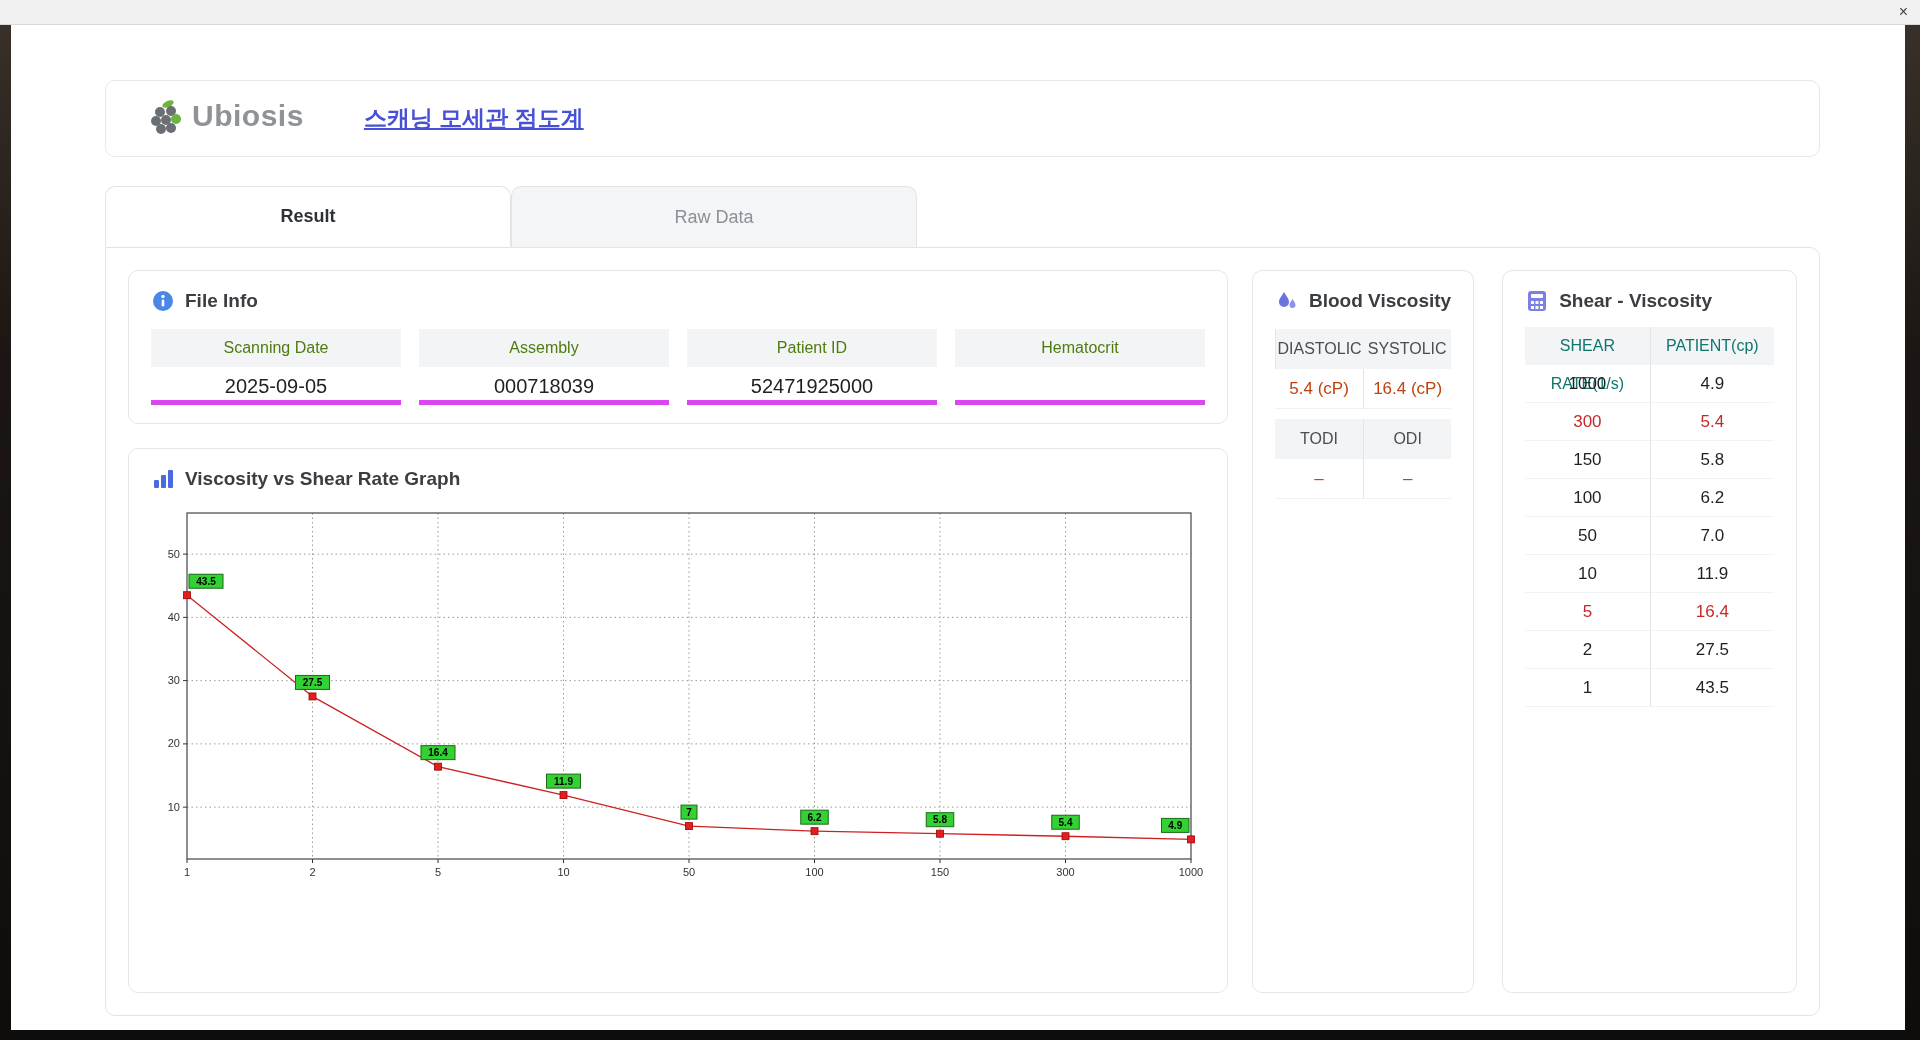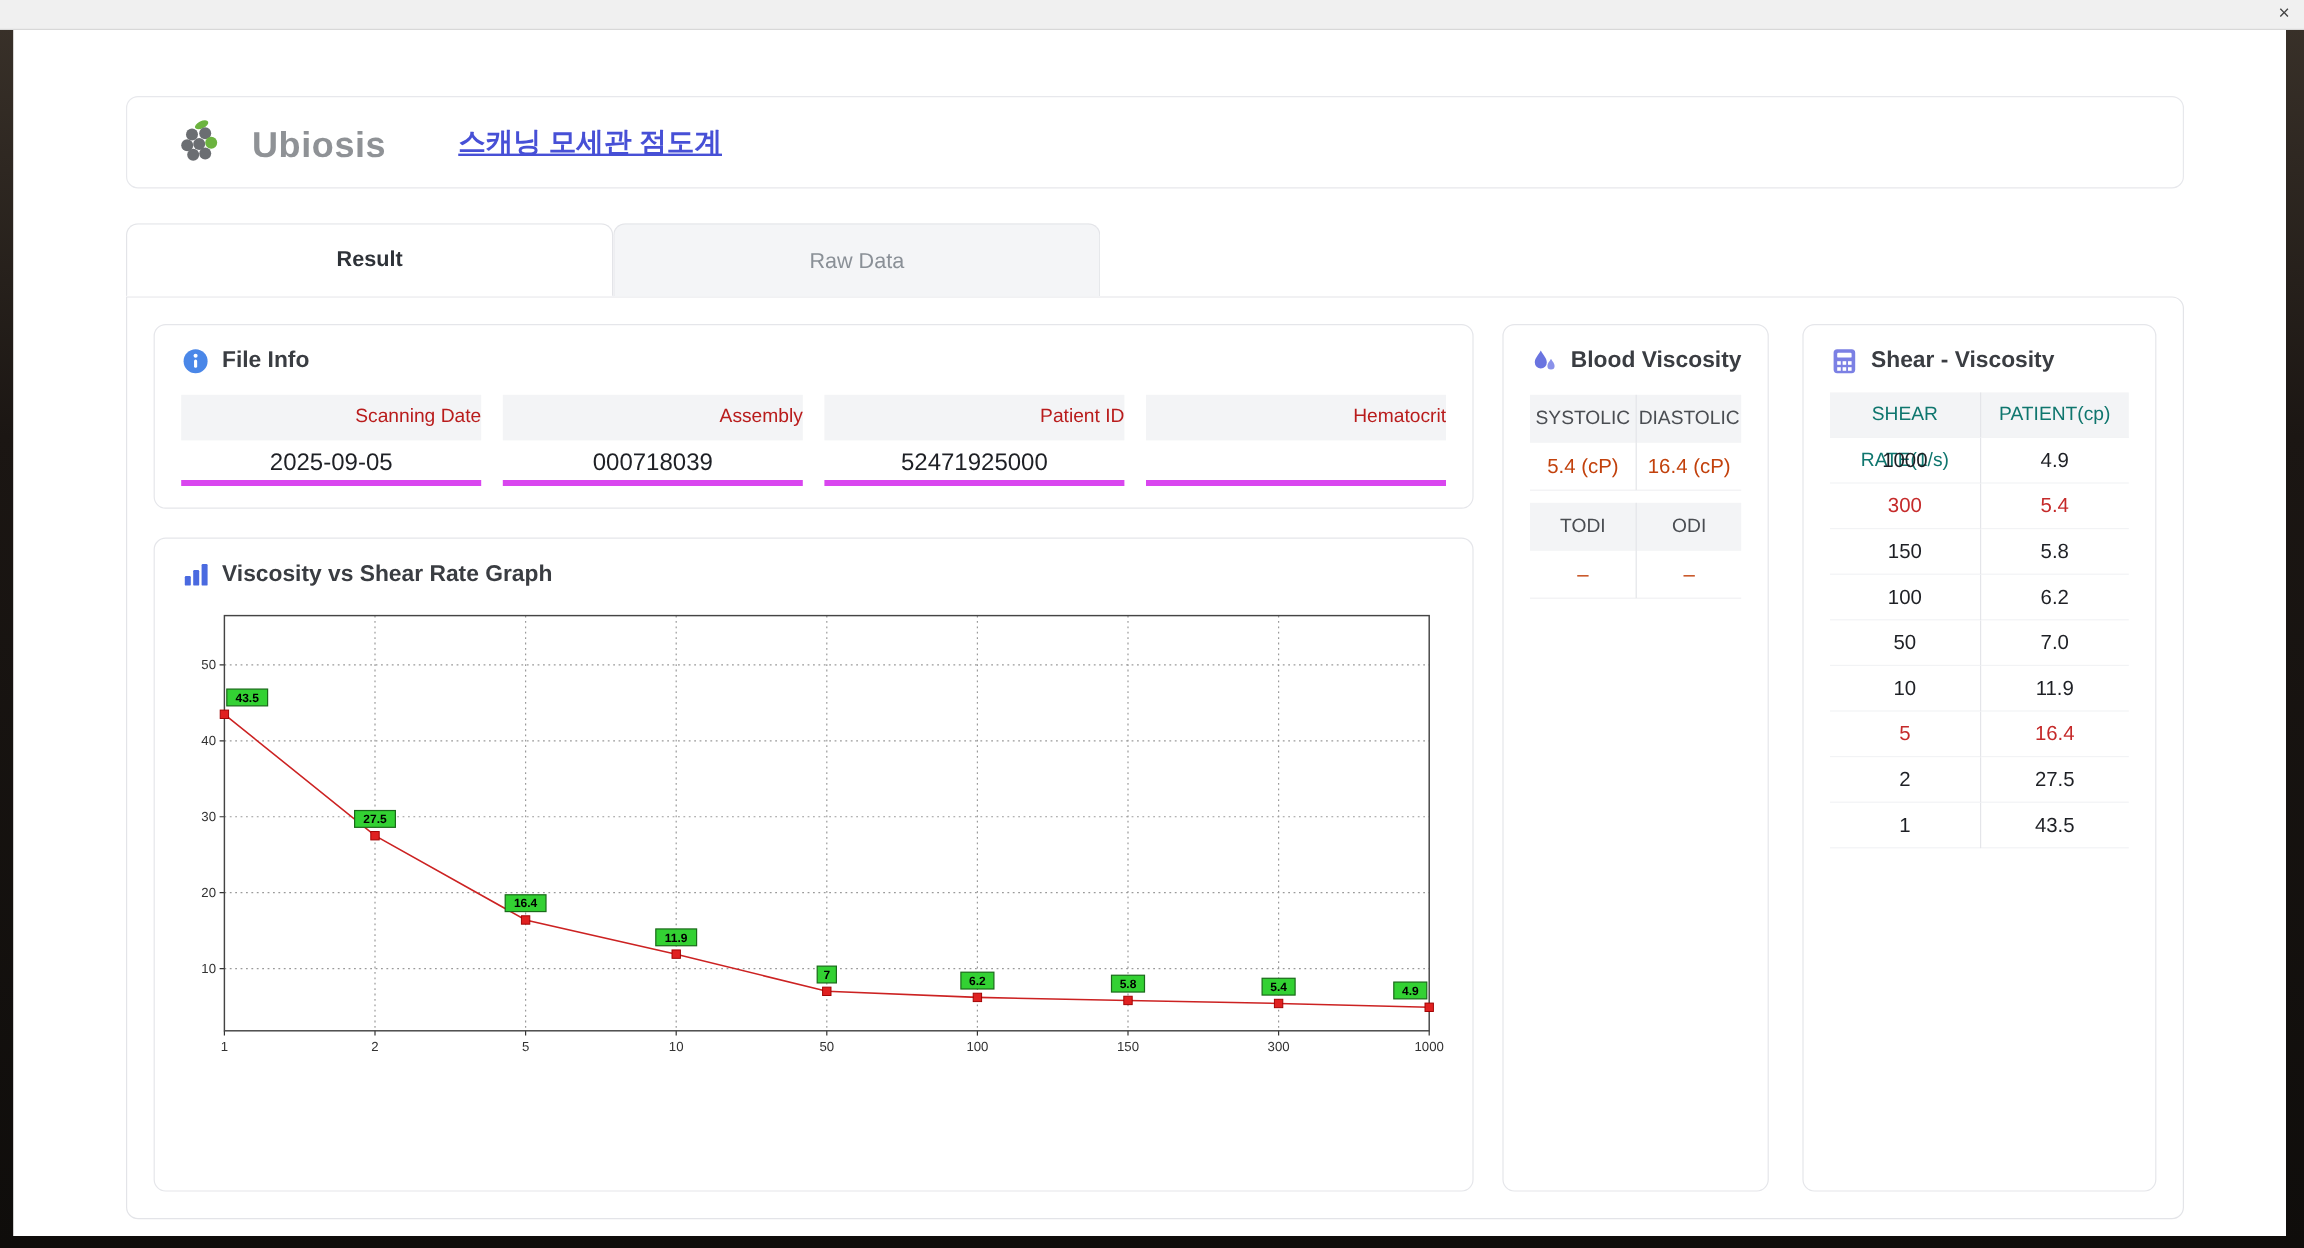--- a/index.html
+++ b/index.html
@@ -22,21 +22,21 @@
     background: #ffffff; overflow: hidden;
   }
   .container { width: 1715px; margin: 55px 0 0 94px; }
 
   
   .header-card {
     height: 77px; border: 1px solid #e7e8ec; border-radius: 10px;
     display: flex; align-items: center; padding: 0 42px; gap: 60px;
     background: #fff;
   }
-  .logo { display: flex; align-items: flex-end; gap: 20px; }
+  .logo { display: flex; align-items: flex-start; gap: 2px; }
   .brand { font-size: 30px; font-weight: 600; color: #8f9296; letter-spacing: 0.5px; }
   .app-title { font-size: 23px; font-weight: 700; color: #4750d6; text-decoration: underline; }
 
   
   .tabs { display: flex; margin-top: 29px; position: relative; z-index: 2; }
   .tab {
     width: 406px; height: 61px; display: flex; align-items: center; justify-content: center;
     font-size: 18px; border: 1px solid #e3e4e8; border-bottom: none;
     border-radius: 10px 10px 0 0; background: #f4f5f7; color: #8a9097; cursor: pointer;
   }
@@ -61,21 +61,21 @@
   .card-title {
     display: flex; align-items: center; gap: 10px;
     font-size: 19px; font-weight: 700; color: #3a3d42;
   }
   .card-title svg { flex: none; }
 
   
   .fi-grid { display: flex; gap: 18px; margin-top: 16px; }
   .fi-col { flex: 1; }
   .fi-head {
-    background: #f3f4f6; color: #b91c1c; font-size: 16px; text-align: right;
+    background: #f3f4f6; color: #4d7c0f; font-size: 16px; text-align: center;
     height: 38px; line-height: 38px;
   }
   .fi-val {
     font-size: 20px; color: #1e2025; text-align: center; height: 38px; line-height: 38px;
     border-bottom: 5px solid #d946ef;
   }
 
   
   .bv-table { margin-top: 16px; }
   .bv-row { display: grid; grid-template-columns: 1fr 1fr; }
@@ -254,22 +254,22 @@
         <div class="card">
           <div class="card-title">
             <svg width="24" height="24" viewBox="0 0 24 24">
               <path d="M9 3 C 6.5 7.5, 4 9.5, 4 13 a5 5 0 0 0 10 0 C 14 9.5, 11.5 7.5, 9 3 Z" fill="#6a74e0"></path>
               <path d="M17.5 10 C 16 12.7, 14.5 13.9, 14.5 16 a3 3 0 0 0 6 0 C 20.5 13.9, 19 12.7, 17.5 10 Z" fill="#8a92ea"></path>
             </svg>
             <span>Blood Viscosity</span>
           </div>
           <div class="bv-table">
               <div class="bv-row bv-head">
+                <div class="bv-cell left-div">DIASTOLIC</div>
                 <div class="bv-cell">SYSTOLIC</div>
-                <div class="bv-cell left-div">DIASTOLIC</div>
               </div>
               <div class="bv-row">
                 <div class="bv-cell val">5.4 (cP)</div>
                 <div class="bv-cell val left-div">16.4 (cP)</div>
               </div>
               <div class="bv-row bv-head">
                 <div class="bv-cell">TODI</div>
                 <div class="bv-cell left-div">ODI</div>
               </div>
               <div class="bv-row">

